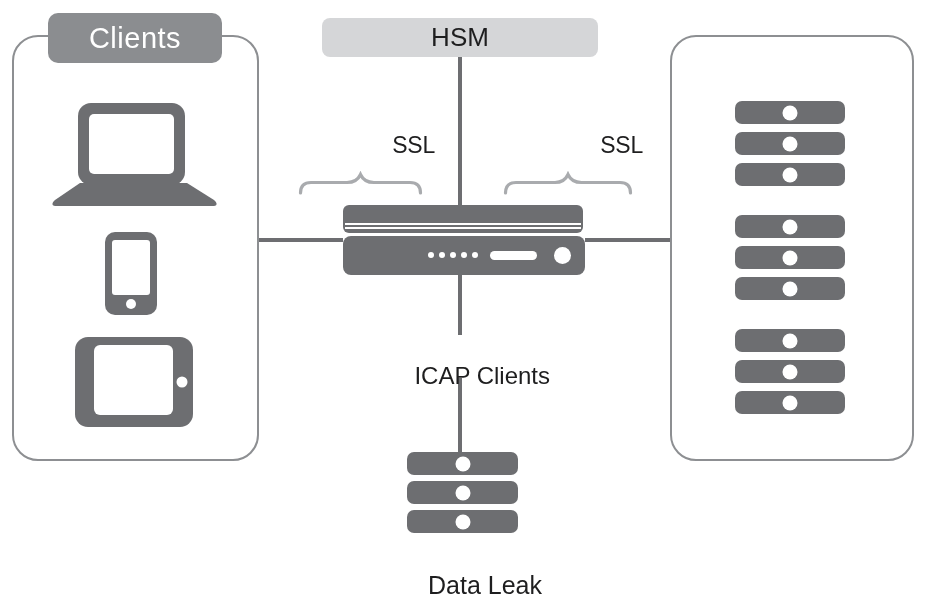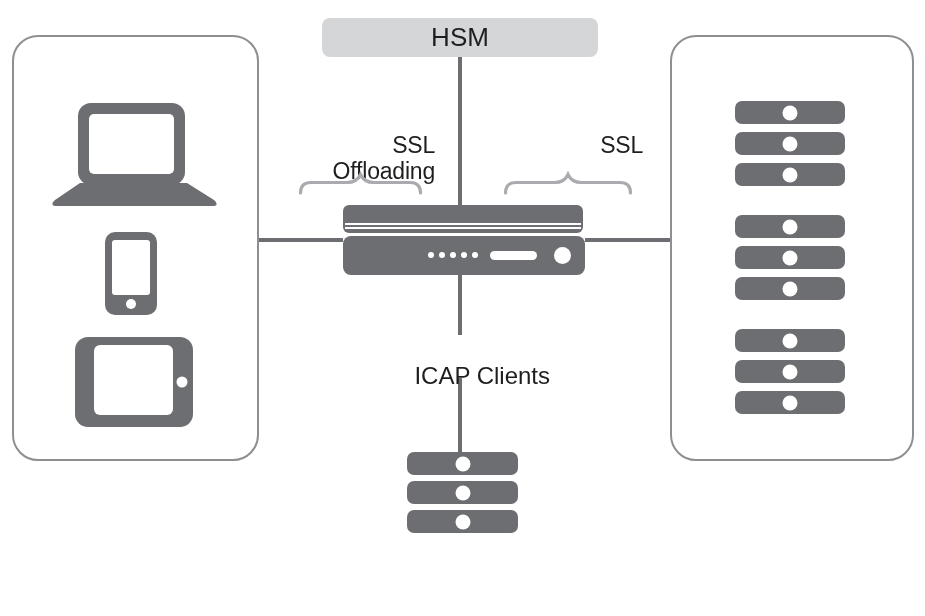--- a/index.html
+++ b/index.html
@@ -67,20 +67,23 @@
 
 <div class="stage">
 
   <div class="line" style="left:458px;top:57px;width:4px;height:148px;"></div>
   <div class="line" style="left:458px;top:275px;width:4px;height:60px;"></div>
   <div class="line" style="left:458px;top:378px;width:4px;height:74px;"></div>
   <div class="line" style="left:255px;top:238px;width:88px;height:4px;"></div>
   <div class="line" style="left:585px;top:238px;width:85px;height:4px;"></div>
 
   <div class="panel" style="left:12px;top:35px;width:243px;height:422px;"></div>
+  <div class="panel-header" style="left:48px;top:13px;width:174px;height:50px;">
+    <span>Clients</span>
+  </div>
 
   <div class="device" style="left:52px;top:103px;width:165px;height:103px;">
     <svg width="165" height="103" viewBox="0 0 165 103" xmlns="http://www.w3.org/2000/svg">
       <rect x="26" y="0" width="107" height="82" rx="13" fill="#6d6e71"></rect>
       <rect x="37" y="11" width="85" height="60" rx="5" fill="#fff"></rect>
       <path d="M28,80 H135 L162,97 Q165,99.5 164.5,101.5 Q164,103 160,103 H5 Q1,103 0.5,101.5 Q0,99.5 3,97 Z" fill="#6d6e71"></path>
     </svg>
   </div>
 
   <div class="device" style="left:105px;top:232px;width:52px;height:83px;">
@@ -98,21 +101,20 @@
       <circle cx="107" cy="45" r="5.5" fill="#fff"></circle>
     </svg>
   </div>
 
   <div class="hsm">
     <span>HSM</span>
   </div>
 
   <div class="anno two" style="left:285px;top:112px;width:150px;">
     <div>SSL</div>
-    <div>Offloading</div>
   </div>
   <div class="brace" style="left:298px;top:171px;width:125px;height:25px;">
     <svg width="125" height="25" viewBox="0 0 125 25" xmlns="http://www.w3.org/2000/svg">
       <path d="M2.5,22 C2.5,15 6,11.5 13,11.5 H49 C56,11.5 60,9 62.5,3.5 C65,9 69,11.5 76,11.5 H112 C119,11.5 122.5,15 122.5,22" fill="none" stroke="#a9abae" stroke-width="3.2" stroke-linecap="round"></path>
     </svg>
   </div>
 
   <div class="anno two" style="left:493px;top:112px;width:150px;">
     <div>SSL</div>
   </div>
@@ -182,15 +184,16 @@
         <div class="server-dot"></div>
       </div>
       <div class="server-unit">
         <div class="server-dot"></div>
       </div>
       <div class="server-unit">
         <div class="server-dot"></div>
       </div>
     </div>
   <div class="anno dlp-label" style="left:382px;top:551px;width:160px;">
+    <div>Data Leak</div>
   </div>
 
 </div>
 
 </body></html>

